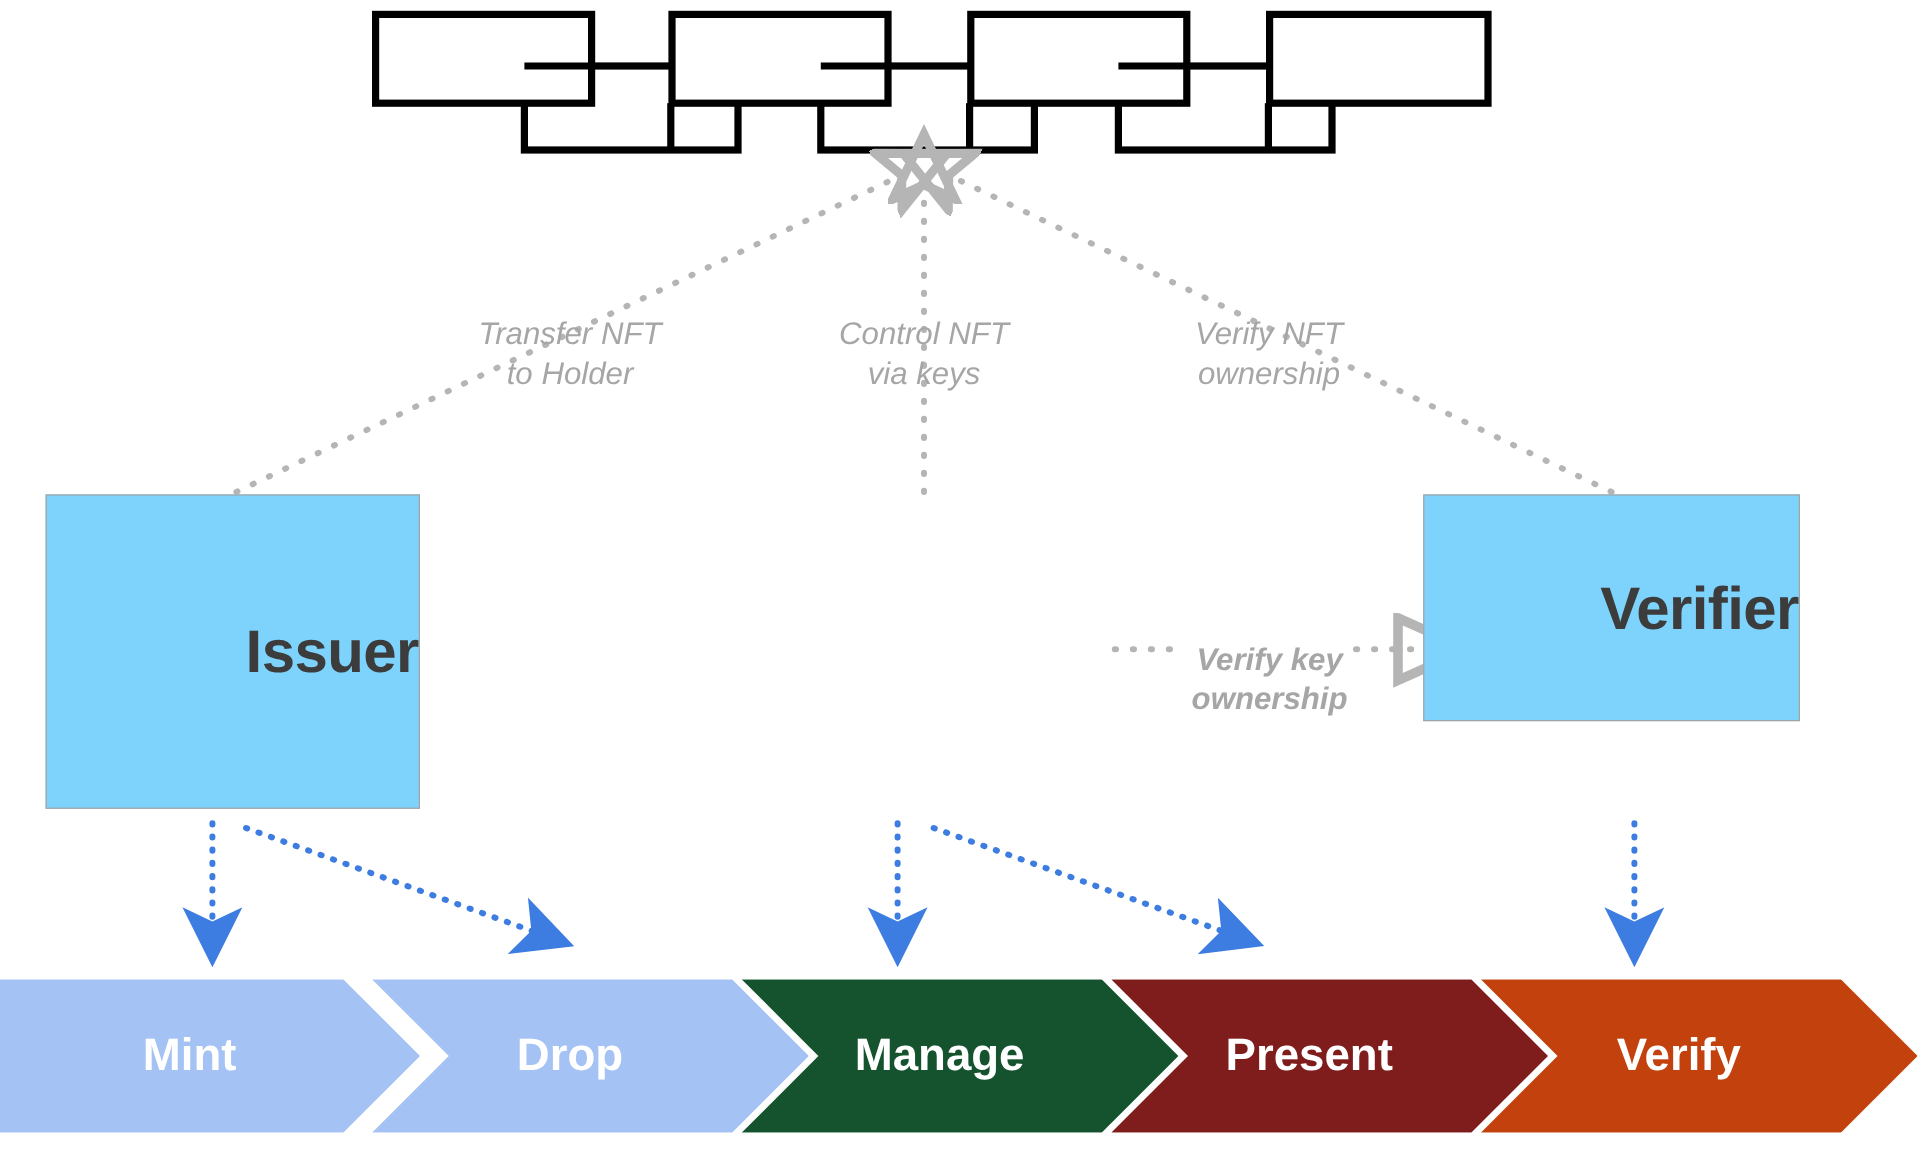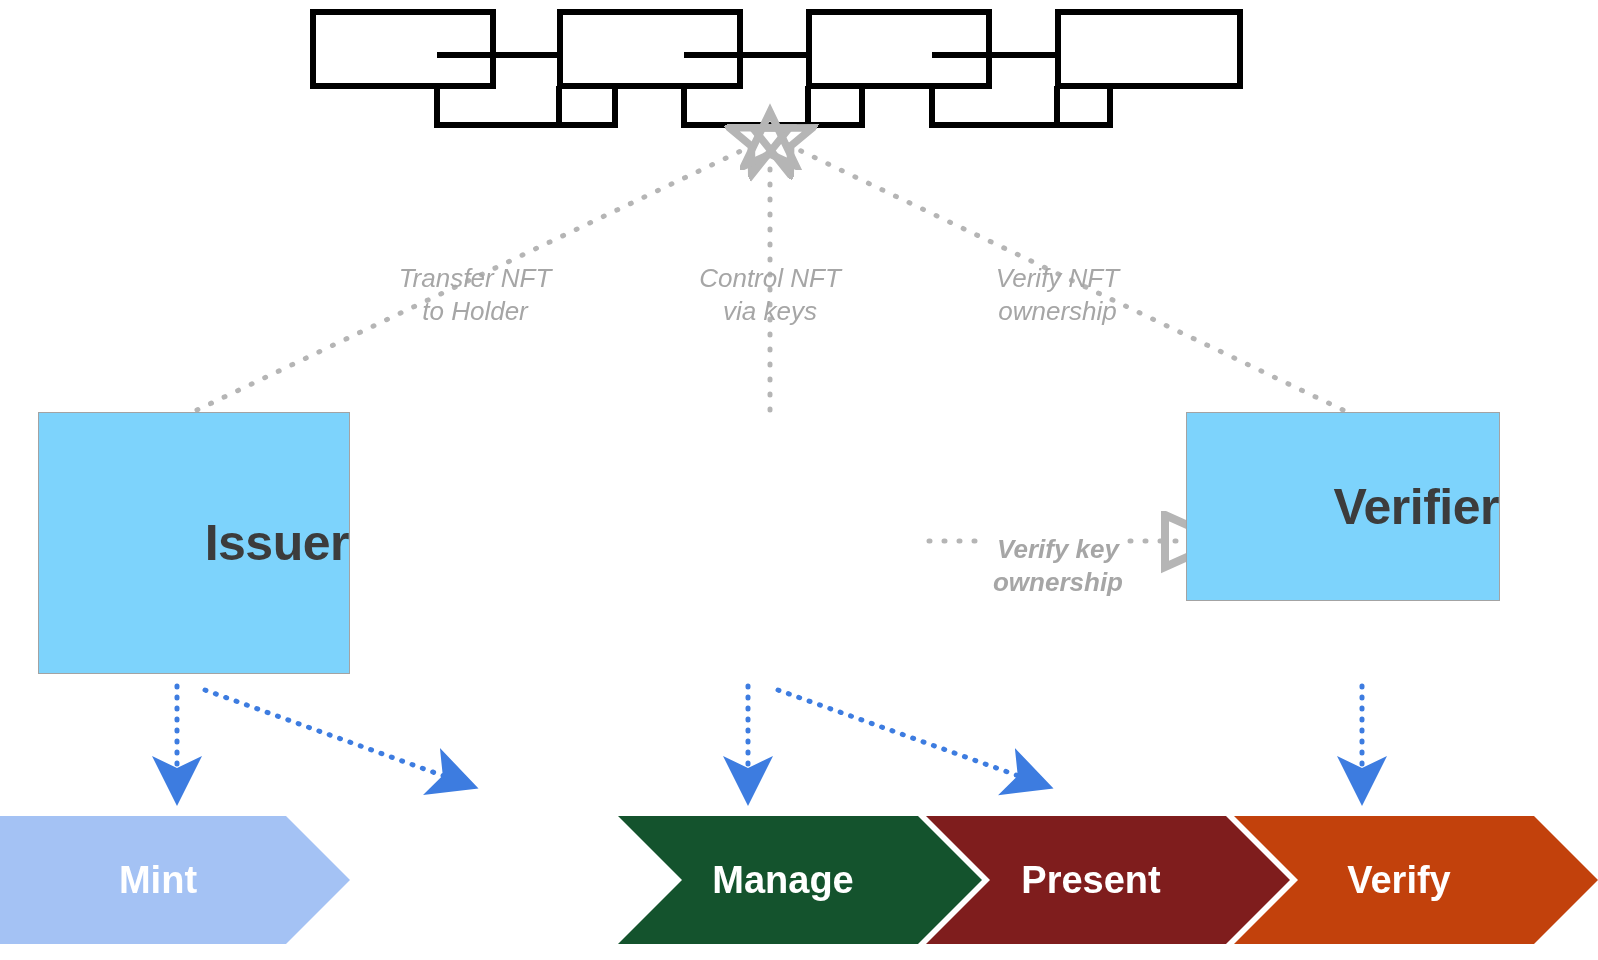--- a/index.html
+++ b/index.html
@@ -133,20 +133,23 @@
 via keys</div>
   <div class="edge-caption" id="cap-verifynft">Verify NFT
 ownership</div>
   <div class="edge-caption" id="cap-verifykey">Verify key
 ownership</div>
 
   <div id="ribbon">
     <div class="chev chev-0">
       <span>Mint</span>
     </div>
+    <div class="chev chev-1">
+      <span>Drop</span>
+    </div>
     <div class="chev chev-2">
       <span>Manage</span>
     </div>
     <div class="chev chev-3">
       <span>Present</span>
     </div>
     <div class="chev chev-4">
       <span>Verify</span>
     </div>
   </div>

